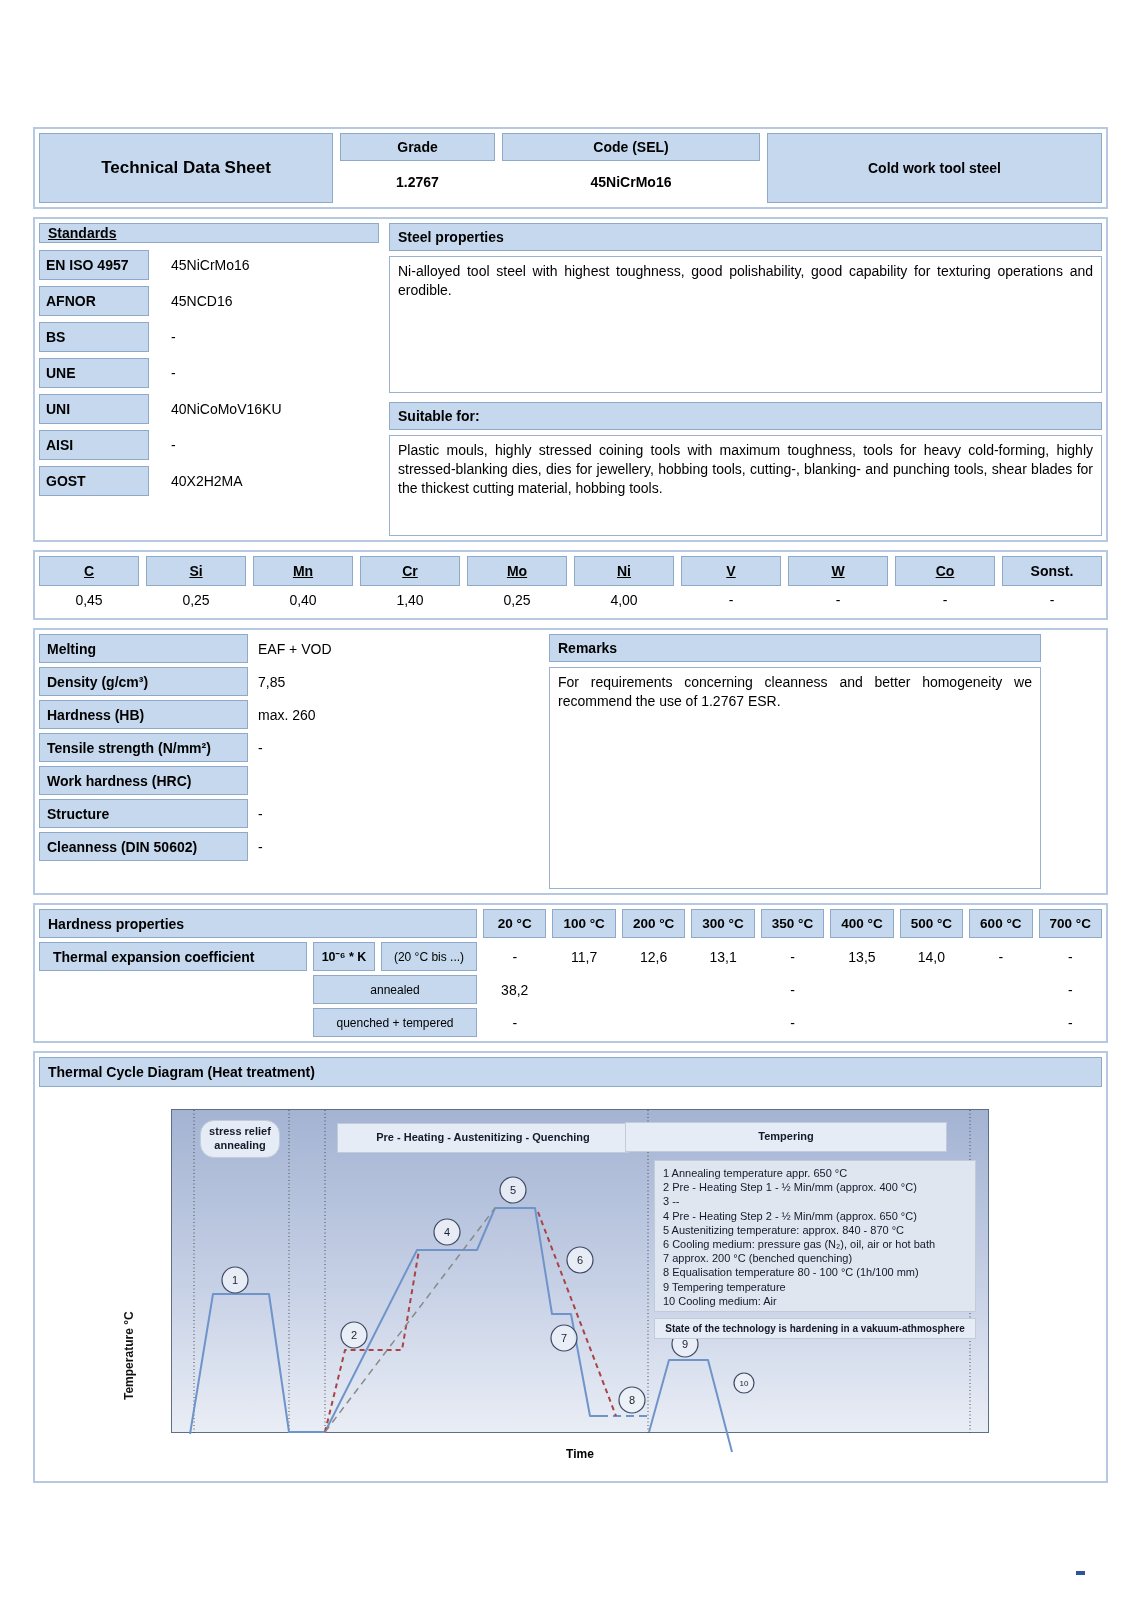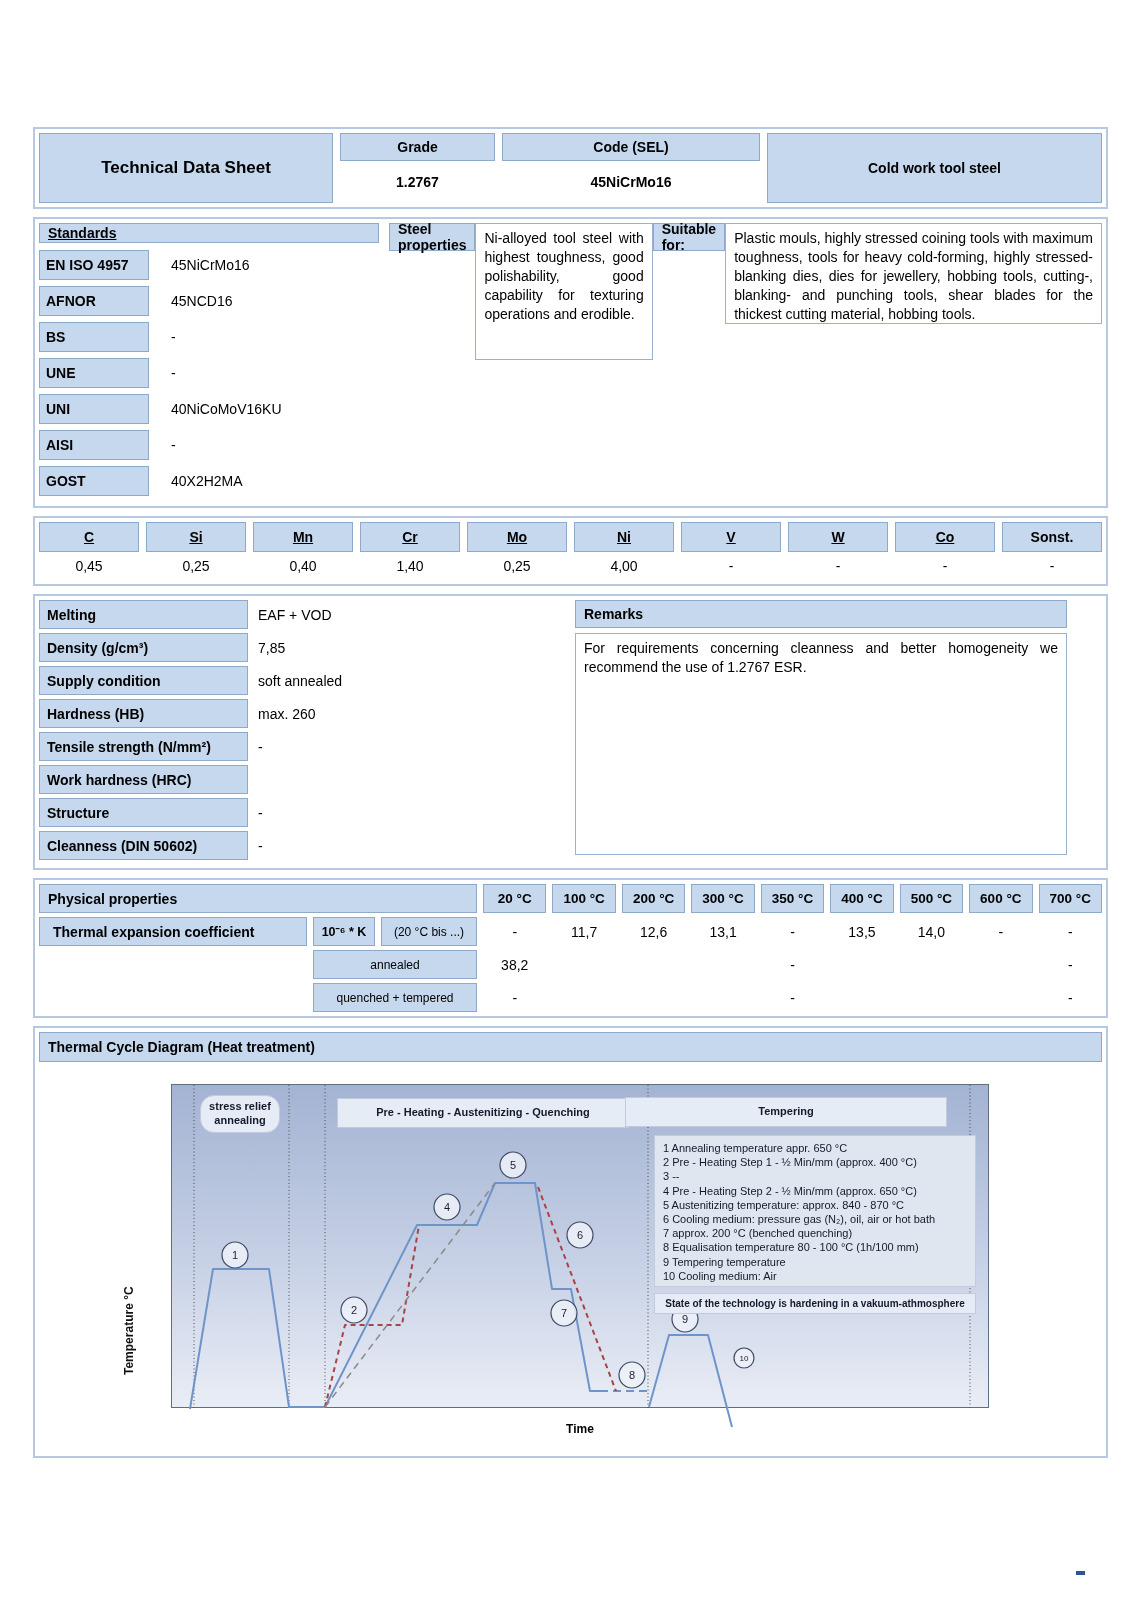--- a/index.html
+++ b/index.html
@@ -31,39 +31,39 @@
   .hdr-code  { width:258px; height:70px; }
   .hdr-cat   { flex:1; height:70px; justify-content:center; font-weight:bold; font-size:14px; }
 
   
   .two-col { display:flex; gap:10px; }
   .std-col { width:340px; }
   .std-head { height:20px; margin-bottom:7px;text-decoration:underline; }
   .std-row { display:flex; align-items:center; height:30px; margin-bottom:6px; }
   .std-label { width:110px; height:30px; justify-content:flex-start; font-weight:bold; font-size:14px; padding:0 6px; }
   .std-val { margin-left:22px; font-size:14px; }
-  .sp-col { flex:1; display:flex; }
+  .sp-col { flex:1; display:flex; flex-direction:column; }
   .sp-head { height:28px; margin-bottom:5px; }
   .sp-box { height:137px; margin-bottom:9px; }
   .sf-head { height:28px; margin-bottom:5px; }
   .sf-box { height:101px; }
 
   
   .chem-grid { display:grid; grid-template-columns:repeat(10,1fr); gap:7px; }
   .chem-h { height:30px; justify-content:center; font-weight:bold; font-size:14px; }
   .chem-h.u .t { text-decoration:underline; }
   .chem-v { height:28px; display:flex; align-items:center; justify-content:center; font-size:14px; }
 
   
   .mr { display:flex; }
   .melt-col { width:482px; }
   .melt-row { display:flex; align-items:center; height:29px; margin-bottom:4px; }
   .melt-label { width:209px; height:29px; font-weight:bold; font-size:14px; padding:0 7px; }
   .melt-val { margin-left:10px; font-size:14px; }
-  .rem-col { width:492px; margin-left:54px; }
+  .rem-col { width:492px; margin-left:28px; }
   .rem-head { height:28px; margin-bottom:5px; }
   .rem-box { height:222px; }
 
   
   .phys-grid { display:grid; grid-template-columns:268px 62px 96px repeat(9,1fr); column-gap:6px; row-gap:4px; align-items:stretch; }
   .phys-title { grid-column:1 / 4; height:29px; }
   .tempcell { height:29px; justify-content:center; font-weight:bold; font-size:13.5px; }
   .pl { height:29px; font-weight:bold; font-size:14px; padding:0 13px; }
   .pl .unit { font-size:10.5px; margin-left:3px; font-weight:bold; }
   .sub { height:29px; justify-content:center; font-size:12px; }
@@ -218,24 +218,20 @@
       <div class="melt-col">
         <div class="melt-row">
           <div class="cell melt-label">Melting</div>
           <div class="melt-val">EAF + VOD</div>
         </div>
         <div class="melt-row">
           <div class="cell melt-label">Density (g/cm³)</div>
           <div class="melt-val">7,85</div>
         </div>
         <div class="melt-row">
-          <div class="cell melt-label">Supply condition</div>
-          <div class="melt-val">soft annealed</div>
-        </div>
-        <div class="melt-row">
           <div class="cell melt-label">Hardness (HB)</div>
           <div class="melt-val">max. 260</div>
         </div>
         <div class="melt-row">
           <div class="cell melt-label">Tensile strength (N/mm²)</div>
           <div class="melt-val">-</div>
         </div>
         <div class="melt-row">
           <div class="cell melt-label">Work hardness (HRC)</div>
           <div class="melt-val"></div>
@@ -251,21 +247,21 @@
       </div>
       <div class="rem-col">
         <div class="cell hcell rem-head">Remarks</div>
         <div class="txtbox rem-box">For requirements concerning cleanness and better homogeneity we recommend the use of 1.2767 ESR.</div>
       </div>
     </div>
   </div>
 
   <div class="section">
     <div class="phys-grid">
-      <div class="cell hcell phys-title">Physical properties</div>
+      <div class="cell hcell phys-title">Hardness properties</div>
       <div class="cell tempcell">20 °C</div>
       <div class="cell tempcell">100 °C</div>
       <div class="cell tempcell">200 °C</div>
       <div class="cell tempcell">300 °C</div>
       <div class="cell tempcell">350 °C</div>
       <div class="cell tempcell">400 °C</div>
       <div class="cell tempcell">500 °C</div>
       <div class="cell tempcell">600 °C</div>
       <div class="cell tempcell">700 °C</div>
 

